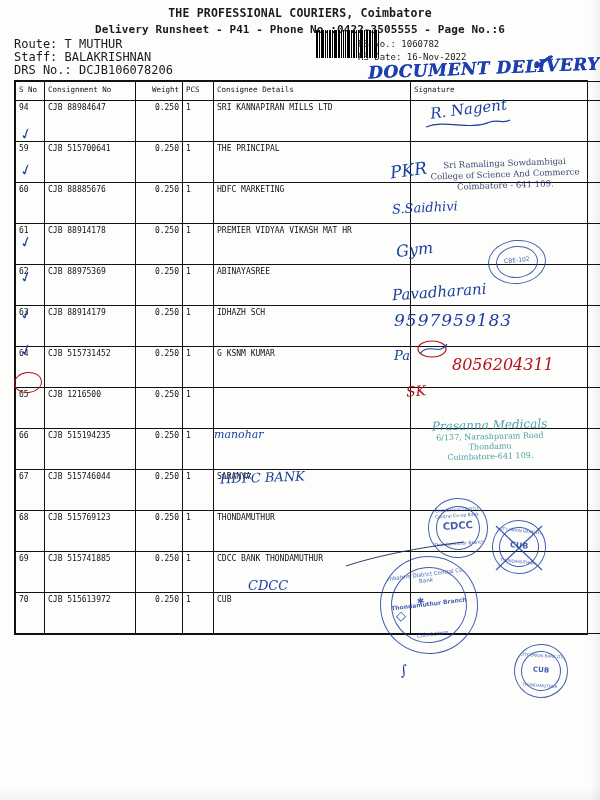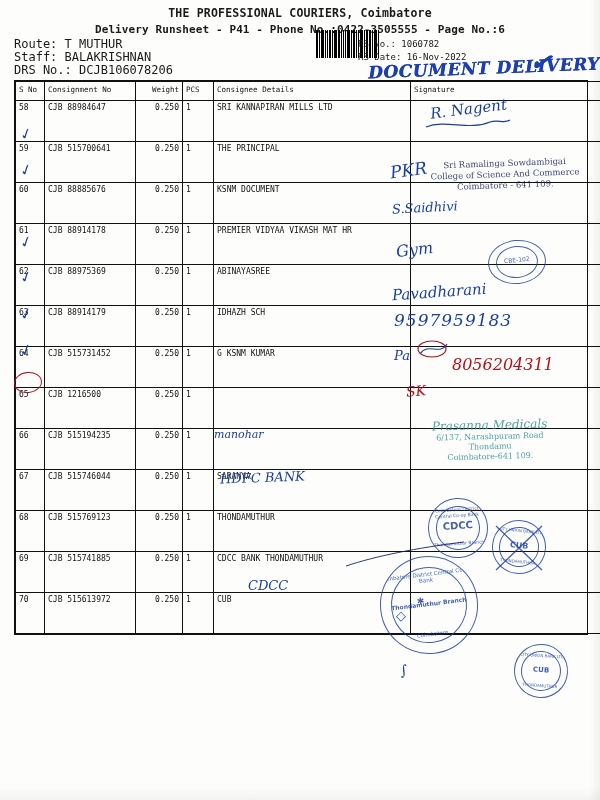--- a/index.html
+++ b/index.html
@@ -275,41 +275,41 @@
           <th class="c-sno">S No</th>
           <th class="c-cn">Consignment No</th>
           <th class="c-wt">Weight</th>
           <th class="c-pcs">PCS</th>
           <th class="c-cons">Consignee Details</th>
           <th class="c-sign">Signature</th>
         </tr>
       </thead>
       <tbody>
         <tr>
-          <td class="c-sno">58</td>
+          <td class="c-sno">94</td>
           <td class="c-cn">CJB 88984647</td>
           <td class="c-wt">0.250</td>
           <td class="c-pcs">1</td>
           <td class="c-cons">SRI KANNAPIRAN MILLS LTD</td>
           <td class="c-sign"></td>
         </tr>
         <tr>
           <td class="c-sno">59</td>
           <td class="c-cn">CJB 515700641</td>
           <td class="c-wt">0.250</td>
           <td class="c-pcs">1</td>
           <td class="c-cons">THE PRINCIPAL</td>
           <td class="c-sign"></td>
         </tr>
         <tr>
           <td class="c-sno">60</td>
           <td class="c-cn">CJB 88885676</td>
           <td class="c-wt">0.250</td>
           <td class="c-pcs">1</td>
-          <td class="c-cons">KSNM DOCUMENT</td>
+          <td class="c-cons">HDFC MARKETING</td>
           <td class="c-sign"></td>
         </tr>
         <tr>
           <td class="c-sno">61</td>
           <td class="c-cn">CJB 88914178</td>
           <td class="c-wt">0.250</td>
           <td class="c-pcs">1</td>
           <td class="c-cons">PREMIER VIDYAA VIKASH MAT HR</td>
           <td class="c-sign"></td>
         </tr>

